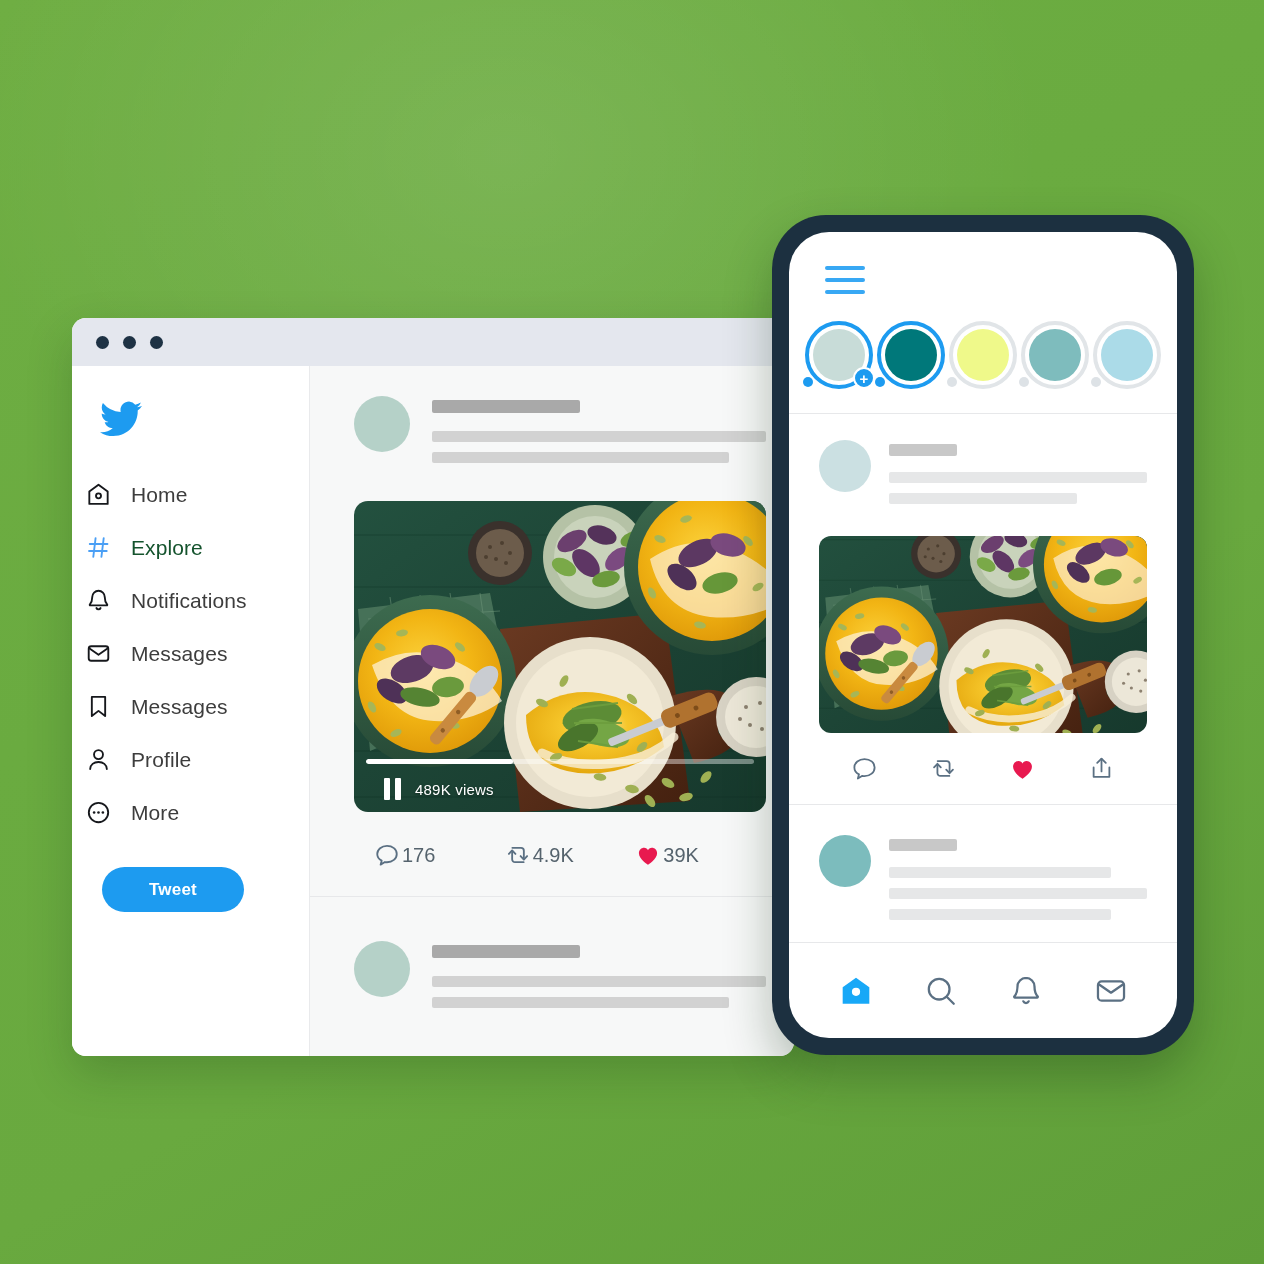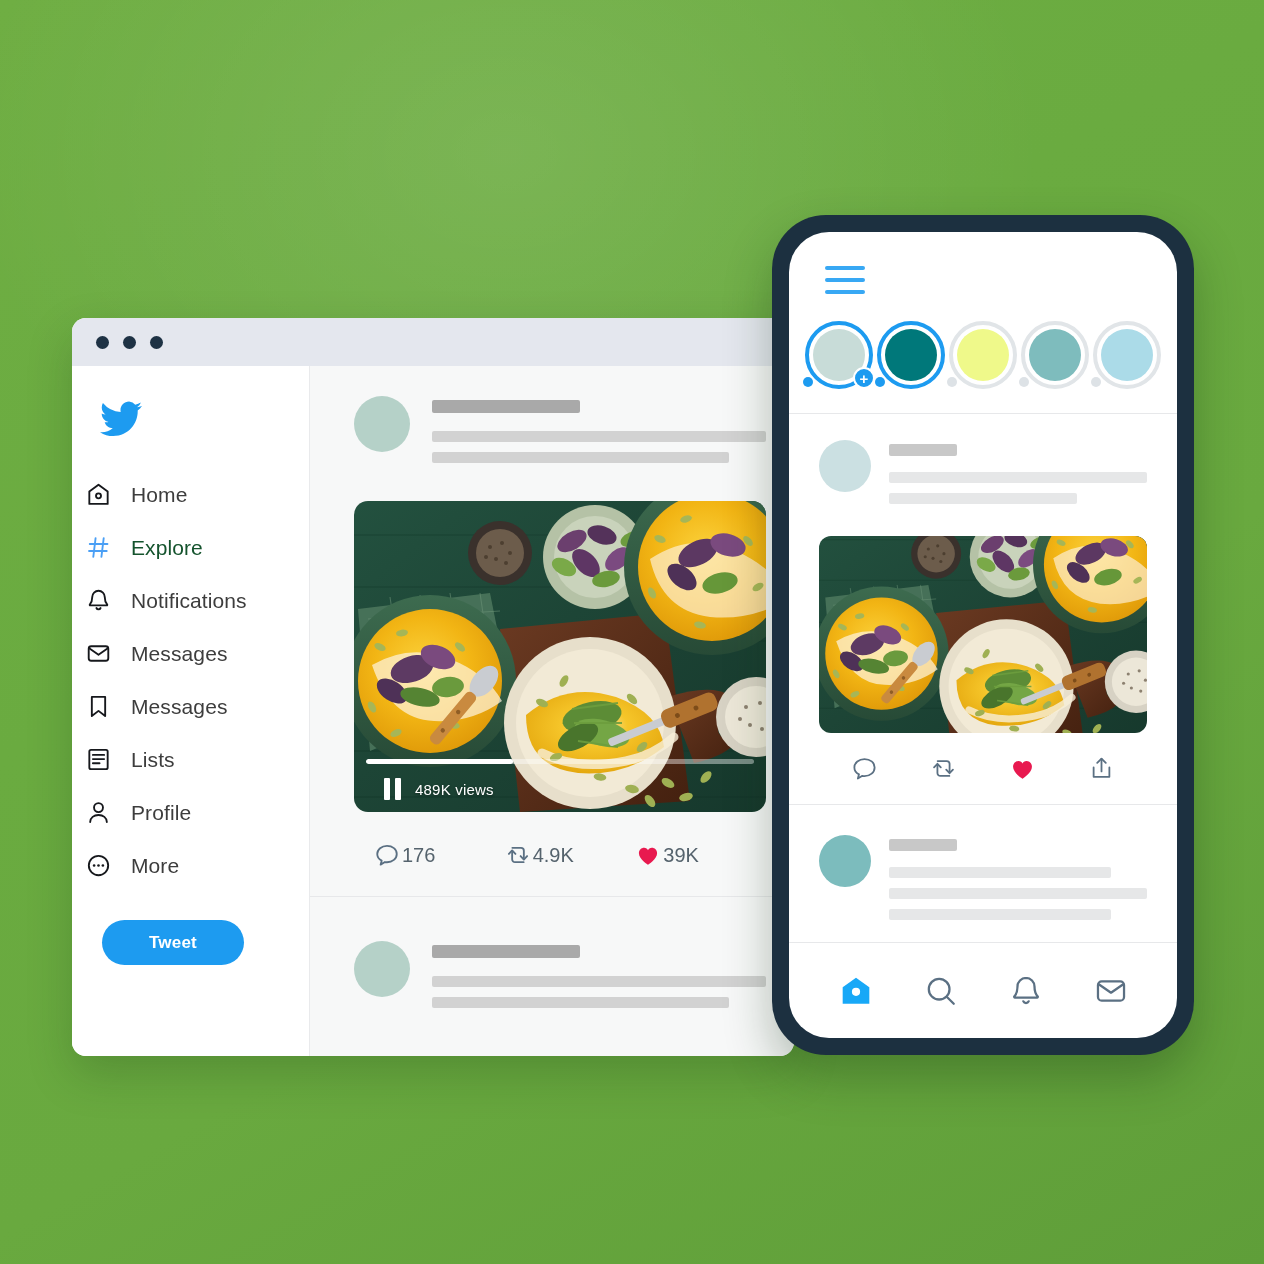--- a/index.html
+++ b/index.html
@@ -242,29 +242,20 @@
 
           <div class="nav-item">
             <span class="nav-ico">
               <svg viewBox="0 0 24 24" fill="none" stroke="currentColor" stroke-width="1.8" stroke-linejoin="round">
                 <path d="M5.6 2.8h12.8v18.4L12 16.2l-6.4 5z"></path>
               </svg>
             </span>
             <span class="nav-label">Messages</span>
           </div>
 
-          <div class="nav-item">
-            <span class="nav-ico">
-              <svg viewBox="0 0 24 24" fill="none" stroke="currentColor" stroke-width="1.8" stroke-linecap="round" stroke-linejoin="round">
-                <rect x="3.2" y="2.8" width="17.6" height="18.4" rx="1.6"></rect>
-                <path d="M6.6 7.6h10.8M6.6 11.6h10.8M6.6 15.6h6.4"></path>
-              </svg>
-            </span>
-            <span class="nav-label">Lists</span>
-          </div>
 
           <div class="nav-item">
             <span class="nav-ico">
               <svg viewBox="0 0 24 24" fill="none" stroke="currentColor" stroke-width="1.8" stroke-linecap="round" stroke-linejoin="round">
                 <circle cx="12" cy="7.3" r="4.3"></circle>
                 <path d="M4 21.2c0-4.3 3.6-6.8 8-6.8s8 2.5 8 6.8"></path>
               </svg>
             </span>
             <span class="nav-label">Profile</span>
           </div>

